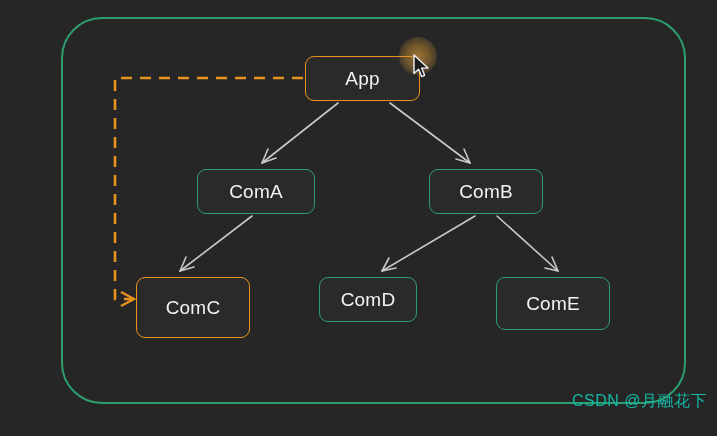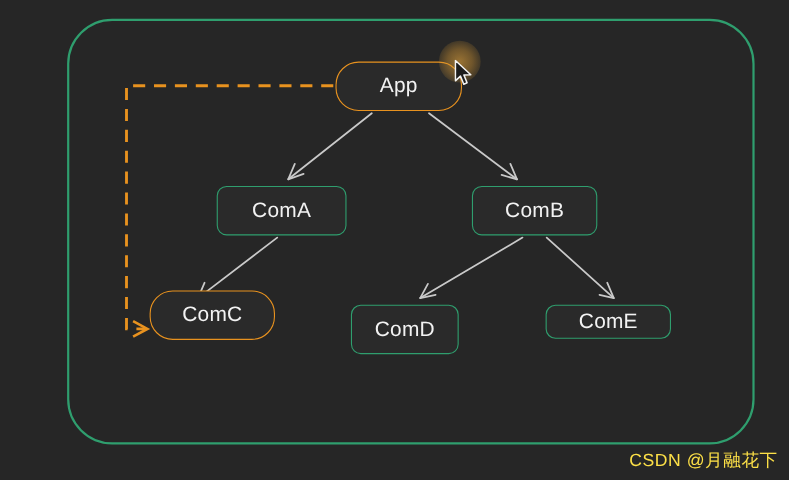--- a/index.html
+++ b/index.html
@@ -44,28 +44,28 @@
     border-width: 1.6px;
     border-style: solid;
     background: #2a2a2a;
     color: #f2f2f2;
     font-size: 19px;
     letter-spacing: 0.2px;
     line-height: 1;
     user-select: none;
   }
   .node-green { border-color: #2f9e6e; }
-  .node-orange { border-color: #e8921f; border-radius: 21px; }
+  .node-orange { border-color: #e8921f; }
 
   
   #watermark {
     position: absolute;
     right: 10px;
-    bottom: 6px;
-    color: #fde047;
+    bottom: 24px;
+    color: #14b8a6;
     font-size: 16px;
     letter-spacing: 0.5px;
     white-space: nowrap;
     user-select: none;
   }
 
   
   #cursor-glow {
     position: absolute;
     left: 399px;
@@ -127,29 +127,29 @@
   </div>
 
   <div class="node node-green" style="left:429px; top:169px; width:114px; height:45px;">
     <span>ComB</span>
   </div>
 
   <div class="node node-green" style="left:197px; top:169px; width:118px; height:45px;">
     <span>ComA</span>
   </div>
 
-  <div class="node node-orange" style="left:136px; top:264px; width:114px; height:45px;">
+  <div class="node node-orange" style="left:136px; top:277px; width:114px; height:61px;">
     <span>ComC</span>
   </div>
 
   <div class="node node-green" style="left:319px; top:277px; width:98px; height:45px;">
     <span>ComD</span>
   </div>
 
-  <div class="node node-green" style="left:496px; top:277px; width:114px; height:31px;">
+  <div class="node node-green" style="left:496px; top:277px; width:114px; height:53px;">
     <span>ComE</span>
   </div>
 
   <div id="cursor-glow"></div>
 
   <svg id="mouse-cursor" viewBox="0 0 18 26" width="18" height="26">
     <path d="M 1 1 L 1 19.5 L 5.6 15.2 L 8.6 22.6 L 11.6 21.3 L 8.7 14.1 L 15 14.0 Z" fill="#1c1c1c" stroke="#f2f2f2" stroke-width="1.4" stroke-linejoin="round"></path>
   </svg>
 
   <div id="watermark">CSDN @月融花下</div>

